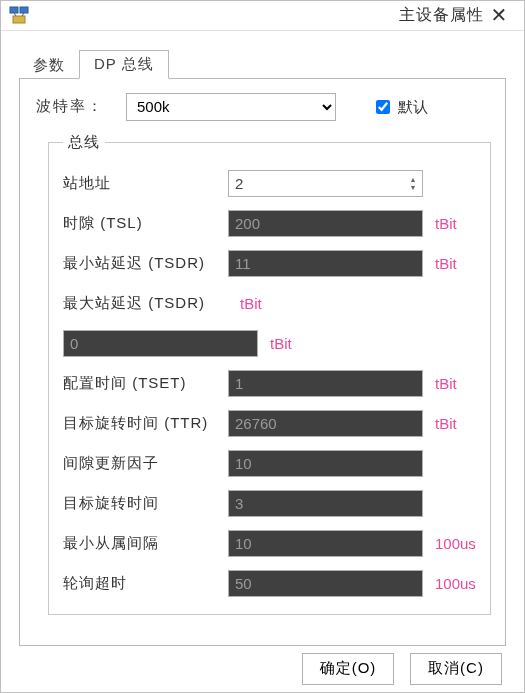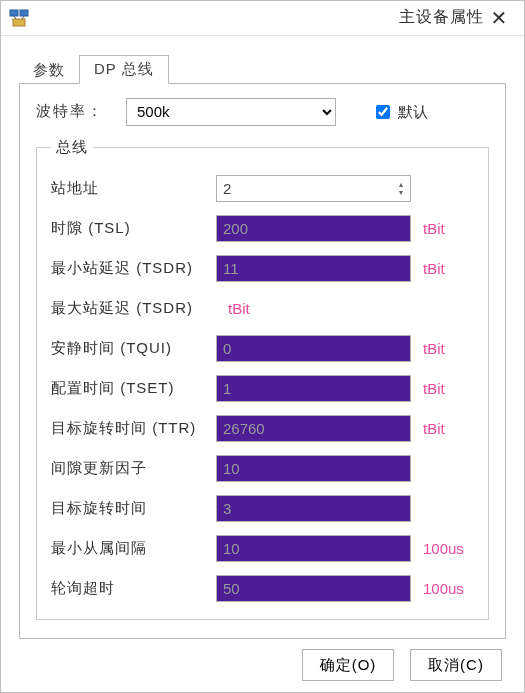--- a/index.html
+++ b/index.html
@@ -103,21 +103,21 @@
     margin-left: 14px;
     display: flex;
     align-items: flex-end;
     gap: 5px;
   }
   .baud-row input[type=checkbox] {
     width: 14px; height: 14px;
   }
   fieldset.group {
     border: 1px solid #c9c9c9;
-    margin: 0;
+    margin: 12px;
     padding: 12px 14px 10px 14px;
   }
   fieldset.group legend {
     padding: 0 5px;
     font-size: 15px;
     letter-spacing: 1px;
   }
   .row {
     display: flex;
     align-items: center;
@@ -138,21 +138,21 @@
     height: 27px;
     border: 1px solid #b0b0b0;
     font-family: inherit;
     font-size: 15px;
     padding: 0 6px;
     color: #444;
     background: #fff;
   }
   .row input[readonly] {
     color: #9a9a9a;
-    background: #4c1d95;
+    background: #404040;
   }
   .row .spinner {
     width: 16px;
     display: flex;
     flex-direction: column;
     position: absolute;
     right: 2px;
     top: 2px;
     bottom: 2px;
     justify-content: center;
@@ -252,21 +252,20 @@
               <div class="field">
                 <input type="text" readonly="readonly" value="11" style="">
               </div>
               <div class="unit">tBit</div>
             </div>
             <div class="row">
               <div class="label">最大站延迟 (TSDR)</div>
               <div class="unit">tBit</div>
             </div>
             <div class="row">
-              <div class="label">安静时间 (TQUI)</div>
               <div class="field">
                 <input type="text" readonly="readonly" value="0" style="">
               </div>
               <div class="unit">tBit</div>
             </div>
             <div class="row">
               <div class="label">配置时间 (TSET)</div>
               <div class="field">
                 <input type="text" readonly="readonly" value="1" style="">
               </div>

